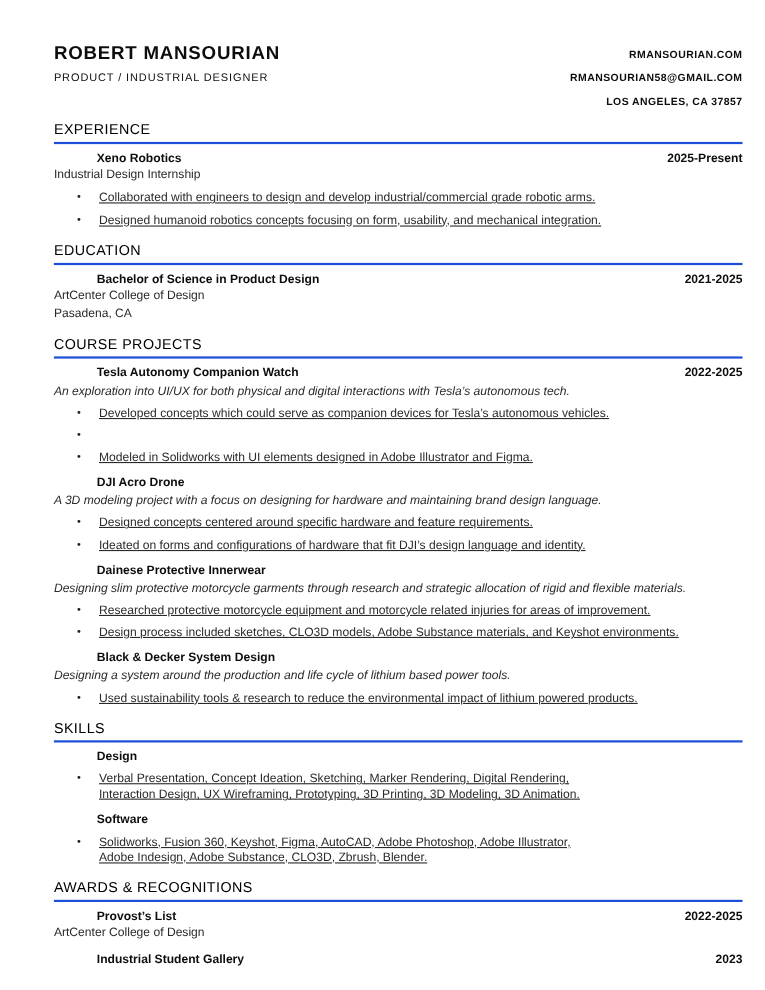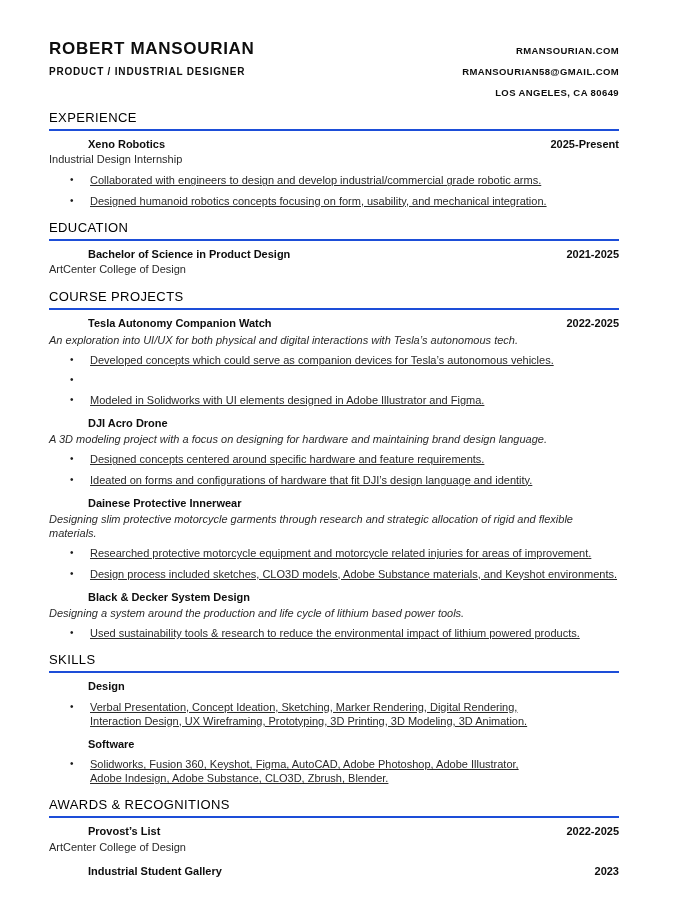--- a/index.html
+++ b/index.html
@@ -3,30 +3,30 @@
 <meta charset="utf-8">
 <style>
   * { margin: 0; padding: 0; box-sizing: border-box; }
   html, body { background: #ffffff; }
   body {
     width: 695px; height: 900px; overflow: hidden;
     font-family: "Liberation Sans", sans-serif;
     color: #1c1c1c;
     -webkit-font-smoothing: antialiased;
   }
-  .page { width: 695px; height: 900px; padding: 40px 76px 20px 49px; }
+  .page { width: 695px; height: 900px; padding: 40px 20px 20px 49px; }
 
   
   .header { display: flex; justify-content: space-between; align-items: flex-start; }
   .name {
     font-size: 17px; font-weight: 800; letter-spacing: 0.7px;
     color: #0d0d0d; line-height: 1.05; white-space: nowrap;
   }
   .role {
-    font-size: 10px; font-weight: 700; letter-spacing: 0.8px;
+    font-size: 10px; font-weight: 400; letter-spacing: 0.8px;
     color: #0d0d0d; margin-top: 8px; white-space: nowrap;
   }
   .contact { text-align: right; }
   .contact-line {
     font-size: 9.5px; font-weight: 700; letter-spacing: 0.4px;
     color: #0d0d0d; line-height: 21px; white-space: nowrap;
   }
 
   
   .resume-section { margin-top: 13px; }
@@ -62,21 +62,21 @@
 
 <div class="page">
   <header class="header">
     <div class="identity">
       <h1 class="name">ROBERT MANSOURIAN</h1>
       <div class="role">PRODUCT / INDUSTRIAL DESIGNER</div>
     </div>
     <div class="contact">
       <div class="contact-line">RMANSOURIAN.COM</div>
       <div class="contact-line">RMANSOURIAN58@GMAIL.COM</div>
-      <div class="contact-line">LOS ANGELES, CA 80649</div>
+      <div class="contact-line">LOS ANGELES, CA 37857</div>
     </div>
   </header>
 
   <main>
       <section class="resume-section">
         <h2 class="section-heading">EXPERIENCE</h2>
         <div class="entry">
           <div class="entry-row">
             <h3 class="entry-title">Xeno Robotics</h3>
             <div class="entry-date">2025-Present</div>
@@ -95,20 +95,21 @@
         </div>
       </section>
       <section class="resume-section">
         <h2 class="section-heading">EDUCATION</h2>
         <div class="entry">
           <div class="entry-row">
             <h3 class="entry-title">Bachelor of Science in Product Design</h3>
             <div class="entry-date">2021-2025</div>
           </div>
           <div class="entry-subline">ArtCenter College of Design</div>
+          <div class="entry-subline">Pasadena, CA</div>
         </div>
       </section>
       <section class="resume-section">
         <h2 class="section-heading">COURSE PROJECTS</h2>
         <div class="entry">
           <div class="entry-row">
             <h3 class="entry-title">Tesla Autonomy Companion Watch</h3>
             <div class="entry-date">2022-2025</div>
           </div>
           <div class="entry-desc">An exploration into UI/UX for both physical and digital interactions with Tesla’s autonomous tech.</div>

